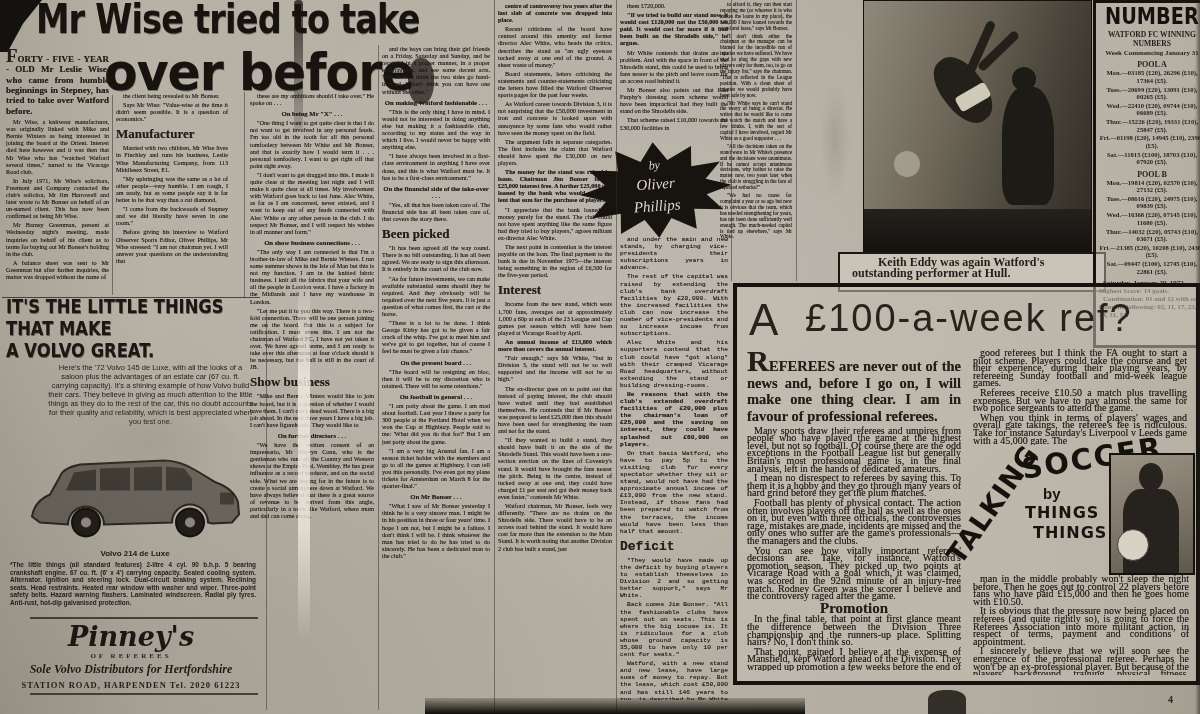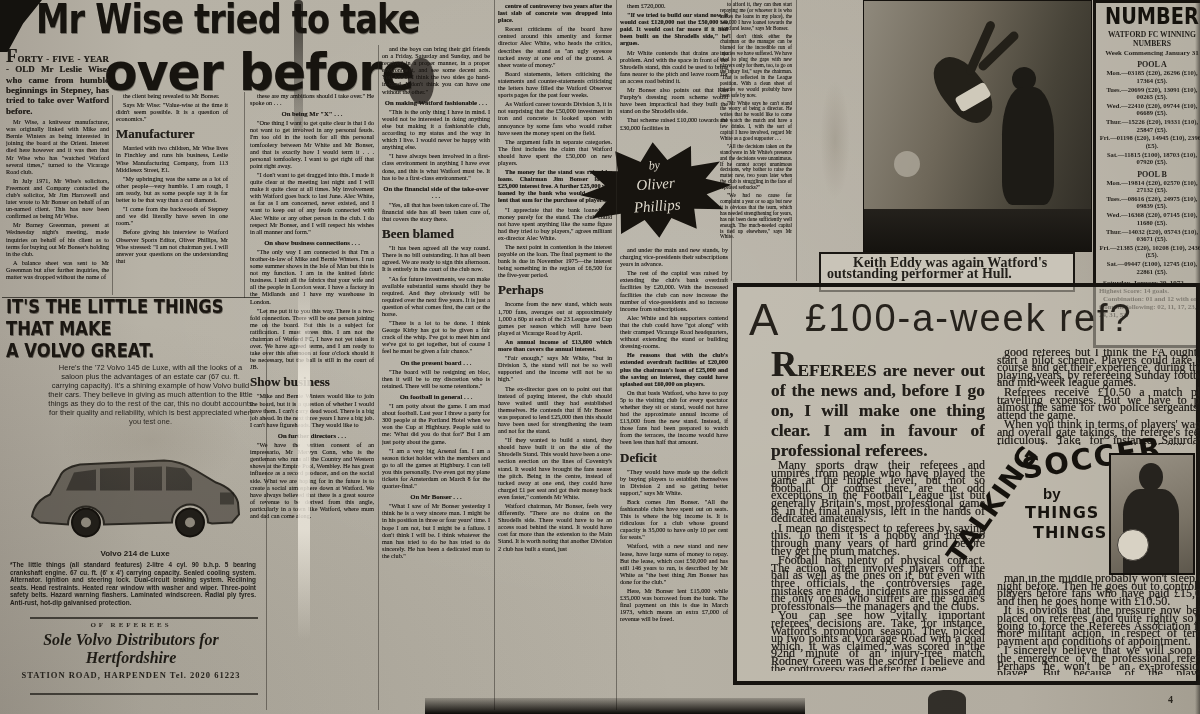--- a/index.html
+++ b/index.html
@@ -6,21 +6,21 @@
   .page{position:relative;width:1200px;height:714px;overflow:hidden;
     font-family:"Liberation Serif",serif;color:#221f1a;
     background:
       radial-gradient(ellipse at 55% 40%, rgba(255,255,255,0.10) 0%, rgba(0,0,0,0) 55%),
       radial-gradient(ellipse at 0% 100%, rgba(60,55,45,0.18) 0%, rgba(0,0,0,0) 40%),
       linear-gradient(90deg,#a9a398 0%,#b7b2a6 12%,#b5b0a4 55%,#b2aca0 85%,#a49e91 100%);}
   .tcol{position:absolute;text-align:justify;overflow:hidden;
     text-shadow:0 0 0.5px rgba(40,36,30,0.65);}
   .f6{font-size:6.2px;line-height:7.1px;}
   .f5{font-size:5.1px;line-height:5.9px;}
-  .f7{font-size:12px;line-height:7.6px;margin-left:24px;}
+  .f7{font-size:10px;line-height:7.6px;}
   .para{margin:0 0 2px 0;text-indent:7px;}
   .s-body{}
   .s-bold{font-weight:bold;}
   .s-lead{font-weight:bold;font-size:1.45em;line-height:1.15em;text-indent:0;}
   .s-lead::first-letter{font-size:2.1em;line-height:0.8em;}
   .s-sub{font-weight:bold;text-indent:0;text-align:center;margin:4px 0 2px 0;font-size:1.08em;}
   .s-bigsub{font-weight:bold;font-size:13px;line-height:14px;text-indent:0;text-align:left;margin:5px 0 3px 0;}
   .s-promo{font-weight:bold;text-align:center;text-indent:0;font-size:1.5em;margin:5px 0 3px 0;}
   .s-num{font-weight:bold;text-align:center;text-indent:0;margin:0 0 1.5px 0;}
   .s-numfoot{font-weight:bold;text-align:left;text-indent:4px;margin:0;}
@@ -78,21 +78,21 @@
       <p class="para s-sub">On further directors . . .</p>
       <p class="para s-body">"We have the written consent of an impressario, Mr Mervyn Conn, who is the gentleman who runs all the Country and Western shows at the Empire Pool, Wembley. He has great influence as a record producer, and on the social side. What we are hoping for in the future is to create a social atmosphere down at Watford. We have always believed that there is a great source of revenue to be derived from this angle, particularly in a town like Watford, where mum and dad can come along.</p>
     </div>
   <div class="tcol f6" style="left:382px;top:45px;width:108px;height:665px;">
       <p class="para s-body">and the boys can bring their girl friends on a Friday, Saturday and Sunday, and be received in a proper manner, in a proper environment, and see some decent acts. You know, I think the two sides go hand-in-hand, I don't think you can have one without the other."</p>
       <p class="para s-sub">On making Watford fashionable . . .</p>
       <p class="para s-body">"This is the only thing I have in mind. I would not be interested in doing anything else but making it a fashionable club, according to my status and the way in which I live. I would never be happy with anything else.</p>
       <p class="para s-body">"I have always been involved in a first-class environment in anything I have ever done, and this is what Watford must be. It has to be a first-class environment."</p>
       <p class="para s-sub">On the financial side of the take-over . . .</p>
       <p class="para s-body">"Yes, all that has been taken care of. The financial side has all been taken care of, that covers the story there.</p>
-      <p class="para s-bigsub">Been blamed</p>
+      <p class="para s-bigsub">Been picked</p>
       <p class="para s-body">"It has been agreed all the way round. There is no bill outstanding. It has all been agreed. We are ready to sign this afternoon. It is entirely in the court of the club now.</p>
       <p class="para s-body">"As for future investments, we can make available substantial sums should they be required. And they obviously will be required over the next five years. It is just a question of what comes first, the cart or the horse.</p>
       <p class="para s-body">"There is a lot to be done. I think George Kirby has got to be given a fair crack of the whip. I've got to meet him and we've got to get together, but of course I feel he must be given a fair chance."</p>
       <p class="para s-sub">On the present board . . .</p>
       <p class="para s-body">"The board will be resigning en bloc, then it will be to my discretion who is retained. There will be some retentions."</p>
       <p class="para s-sub">On football in general . . .</p>
       <p class="para s-body">"I am potty about the game. I am mad about football. Last year I threw a party for 300 people at the Portland Hotel when we won the Cup at Highbury. People said to me: 'What did you do that for?' But I am just potty about the game.</p>
       <p class="para s-body">"I am a very big Arsenal fan. I am a season ticket holder with the members and go to all the games at Highbury. I can tell you this personally. I've even got my plane tickets for Amsterdam on March 8 for the quarter-final."</p>
       <p class="para s-sub">On Mr Bonser . . .</p>
       <p class="para s-body">"What I saw of Mr Bonser yesterday I think he is a very sincere man. I might be in his position in three or four years' time. I hope I am not, but I might be a failure. I don't think I will be. I think whatever the man has tried to do he has tried to do sincerely. He has been a dedicated man to the club."</p>
@@ -100,36 +100,36 @@
 
   <div class="tcol f6" style="left:498px;top:2px;width:114px;height:708px;">
       <p class="para s-bold">centre of controversy two years after the last slab of concrete was dropped into place.</p>
       <p class="para s-body">Recent criticisms of the board have centred around this amenity and former director Alec White, who heads the critics, describes the stand as "an ugly eyesore tucked away at one end of the ground. A sheer waste of money."</p>
       <p class="para s-body">Board statements, letters criticising the statements and counter-statements criticising the letters have filled the Watford Observer sports pages for the past four weeks.</p>
       <p class="para s-body">As Watford career towards Division 3, it is not surprising that the £50,000 investment in iron and concrete is looked upon with annoyance by some fans who would rather have seen the money spent on the field.</p>
       <p class="para s-body">The argument falls in separate categories. The first includes the claim that Watford should have spent the £50,000 on new players.</p>
       <p class="para s-bold">The money for the stand was raised by loans. Chairman Jim Bonser loaned £25,000 interest free. A further £25,000 was loaned by the bank who would not have lent that sum for the purchase of players.</p>
       <p class="para s-body">"I appreciate that the bank loaned the money purely for the stand. The club could not have spent anything like the same figure had they tried to buy players," agrees militant ex-director Alec White.</p>
       <p class="para s-body">The next point in contention is the interest payable on the loan. The final payment to the bank is due in November 1975—the interest being something in the region of £6,500 for the five-year period.</p>
-      <p class="para s-bigsub">Perhaps</p>
+      <p class="para s-bigsub">Interest</p>
       <p class="para s-body">Income from the new stand, which seats 1,700 fans, averages out at approximately 1,000 a 60p at each of the 23 League and Cup games per season which will have been played at Vicarage Road by April.</p>
       <p class="para s-bold">An annual income of £13,800 which more than covers the annual interest.</p>
       <p class="para s-body">"Fair enough," says Mr White, "but in Division 3, the stand will not be so well supported and the income will not be so high."</p>
       <p class="para s-body">The ex-director goes on to point out that instead of paying interest, the club should have waited until they had established themselves. He contends that if Mr Bonser was prepared to lend £25,000 then this should have been used for strengthening the team and not for the stand.</p>
       <p class="para s-body">"If they wanted to build a stand, they should have built it on the site of the Shrodells Stand. This would have been a one-section erection on the lines of Coventry's stand. It would have brought the fans nearer the pitch. Being in the centre, instead of tucked away at one end, they could have charged £1 per seat and got their money back even faster," contends Mr White.</p>
       <p class="para s-body">Watford chairman, Mr Bonser, feels very differently. "There are no drains on the Shrodells side. There would have to be an access road behind the stand. It would have cost far more than the extension to the Main Stand. It is worth noting that another Division 2 club has built a stand, just</p>
     </div>
   <div class="tcol f6" style="left:620px;top:2px;width:108px;height:138px;">
       <p class="para s-body">them £720,000.</p>
       <p class="para s-bold">"If we tried to build our stand now, it would cost £120,000 not the £50,000 we paid. It would cost far more if it had been built on the Shrodells side," he argues.</p>
       <p class="para s-body">Mr White contends that drains are no problem. And with the space in front of the Shrodells stand, this could be used to bring fans nearer to the pitch and leave room for an access road behind it.</p>
       <p class="para s-body">Mr Bonser also points out that Ken Furphy's dressing room scheme would have been impractical had they built the stand on the Shrodells side.</p>
       <p class="para s-body">That scheme raised £10,000 towards the £30,000 facilities in</p>
     </div>
-  <div class="tcol f6" style="left:620px;top:246px;width:108px;height:464px;">
+  <div class="tcol f6" style="left:620px;top:236px;width:108px;height:464px;font-family:Liberation Mono, monospace;">
       <p class="para s-body">and under the main and new stands, by charging vice-presidents their subscriptions years in advance.</p>
       <p class="para s-body">The rest of the capital was raised by extending the club's bank overdraft facilities by £20,000. With the increased facilities the club can now increase the number of vice-presidents and so increase income from subscriptions.</p>
       <p class="para s-body">Alec White and his supporters contend that the club could have "got along" with their cramped Vicarage Road headquarters, without extending the stand or building dressing-rooms.</p>
       <p class="para s-bold">He reasons that with the club's extended overdraft facilities of £20,000 plus the chairman's loan of £25,000 and the saving on interest, they could have splashed out £60,000 on players.</p>
       <p class="para s-body">On that basis Watford, who have to pay 5p to the visiting club for every spectator whether they sit or stand, would not have had the approximate annual income of £13,000 from the new stand. Instead, if those fans had been prepared to watch from the terraces, the income would have been less than half that amount.</p>
       <p class="para s-bigsub">Deficit</p>
       <p class="para s-body">"They would have made up the deficit by buying players to establish themselves in Division 2 and so getting better support," says Mr White.</p>
       <p class="para s-body">Back comes Jim Bonser. "All the fashionable clubs have spent out on seats. This is where the big income is. It is ridiculous for a club whose ground capacity is 35,000 to have only 10 per cent for seats."</p>
       <p class="para s-body">Watford, with a new stand and new lease, have large sums of money to repay. But the lease, which cost £50,000 and has still 146 years to run, is described by Mr White as "the best thing Jim Bonser has done for the club."</p>
       <p class="para s-body">Here, Mr Bonser lent £15,000 while £35,000 was borrowed from the bank. The final payment on this is due in March 1973, which means an extra £7,000 of revenue will be freed.</p>
@@ -155,21 +155,21 @@
     <div style="position:absolute;left:0;bottom:0;width:100%;height:42px;background:linear-gradient(#24211c,#15130f);"></div>
     <div style="position:absolute;left:78px;top:52px;width:42px;height:74px;border-radius:45%;background:#232019;transform:rotate(-38deg);"></div>
     <div style="position:absolute;left:112px;top:18px;width:9px;height:58px;border-radius:5px;background:#232019;transform:rotate(24deg);"></div>
     <div style="position:absolute;left:130px;top:24px;width:9px;height:52px;border-radius:5px;background:#232019;transform:rotate(46deg);"></div>
     <div style="position:absolute;left:92px;top:88px;width:34px;height:16px;background:#cfc9ba;transform:rotate(-30deg);border-radius:4px;"></div>
     <div style="position:absolute;left:148px;top:66px;width:24px;height:24px;border-radius:50%;background:#1d1b16;"></div>
     <div style="position:absolute;left:138px;top:86px;width:52px;height:118px;border-radius:40% 40% 20% 20%;background:#1d1b16;"></div>
     <div style="position:absolute;left:30px;top:150px;width:26px;height:26px;border-radius:50%;background:#b5afa2;opacity:.7;"></div>
   </div>
 
-  <div style="position:absolute;left:819px;top:252px;width:240px;height:30px;background:#c9c4b8;border:2px solid #1a1713;font-weight:bold;font-size:14px;line-height:11px;padding:3px 6px;text-indent:26px;">Keith Eddy was again Watford's outstanding performer at Hull.</div>
+  <div style="position:absolute;left:838px;top:252px;width:240px;height:30px;background:#c9c4b8;border:2px solid #1a1713;font-weight:bold;font-size:12px;line-height:11px;padding:3px 12px;text-indent:26px;">Keith Eddy was again Watford's outstanding performer at Hull.</div>
 
   <div class="boxed" style="left:1093px;top:0;width:112px;height:342px;border-right:none;">
     <div class="numtitle">NUMBERS</div>
     <div style="text-align:center;font-weight:bold;font-size:7.6px;line-height:8.6px;margin-top:2px;">WATFORD FC WINNING NUMBERS</div>
     <div style="text-align:center;font-weight:bold;font-size:7px;line-height:8px;margin:1px 0 3px 0;">Week Commencing January 31</div>
     <div style="text-align:center;font-weight:bold;font-size:8px;">POOL A</div>
     <div style="font-size:6.6px;line-height:7.4px;padding:0 2px;">
         <p class="para s-num">Mon.—03185 (£20), 26296 (£10), 17364 (£5).</p>
         <p class="para s-num">Tues.—20699 (£20), 13091 (£10), 00265 (£5).</p>
         <p class="para s-num">Wed.—22410 (£20), 09744 (£10), 06689 (£5).</p>
@@ -251,22 +251,23 @@
       <circle cx="60" cy="88" r="14" fill="#211e19" stroke="#14110d" stroke-width="2"></circle>
       <circle cx="164" cy="88" r="14" fill="#211e19" stroke="#14110d" stroke-width="2"></circle>
       <circle cx="60" cy="88" r="5" fill="#8d877b"></circle>
       <circle cx="164" cy="88" r="5" fill="#8d877b"></circle>
     </svg>
     <div class="sans" style="position:absolute;left:70px;top:258px;width:130px;text-align:center;font-weight:bold;font-size:8px;color:#1d1a15;">Volvo 214 de Luxe</div>
     <div class="sans" style="position:absolute;left:10px;top:270px;width:246px;font-weight:bold;font-size:6.4px;line-height:7.6px;text-align:justify;color:#24211c;">*The little things (all standard features) 2-litre 4 cyl. 90 b.h.p. 5 bearing crankshaft engine. 67 cu. ft. (6' x 4') carrying capacity. Sealed cooling system. Alternator. Ignition and steering lock. Dual-circuit braking system. Reclining seats. Head restraints. Heated rear window with washer and wiper. Three-point safety belts. Hazard warning flashers. Laminated windscreen. Radial ply tyres. Anti-rust, hot-dip galvanised protection.</div>
 
     <div class="hrule" style="left:30px;top:326px;width:228px;height:2px;"></div>
     <div style="position:absolute;left:0;top:330px;width:262px;text-align:center;">
+      <div style="font-family:'DejaVu Serif',serif;font-weight:bold;font-style:italic;font-size:27px;color:#1b1813;">Pinney's</div>
       <div style="font-weight:bold;font-size:7px;letter-spacing:3px;color:#2a261f;">OF REFEREES</div>
-      <div style="font-style:italic;font-weight:bold;font-size:16px;margin-top:2px;color:#1f1c16;">Sole Volvo Distributors for Hertfordshire</div>
+      <div style="font-style:italic;font-weight:bold;font-size:12px;margin-top:2px;color:#1f1c16;">Sole Volvo Distributors for Hertfordshire</div>
       <div style="font-weight:bold;font-size:8.5px;letter-spacing:1px;margin-top:3px;color:#24211b;">STATION ROAD, HARPENDEN Tel. 2020 61223</div>
     </div>
     <div class="hrule" style="left:30px;top:402px;width:228px;height:2px;"></div>
   </div>
 
   <div class="vrule" style="left:112px;top:95px;height:200px;"></div>
   <div class="vrule" style="left:244px;top:92px;height:206px;"></div>
   <div class="vrule" style="left:266px;top:310px;height:400px;"></div>
   <div class="vrule" style="left:378px;top:45px;height:665px;"></div>
   <div class="vrule" style="left:494px;top:0;height:710px;"></div>

